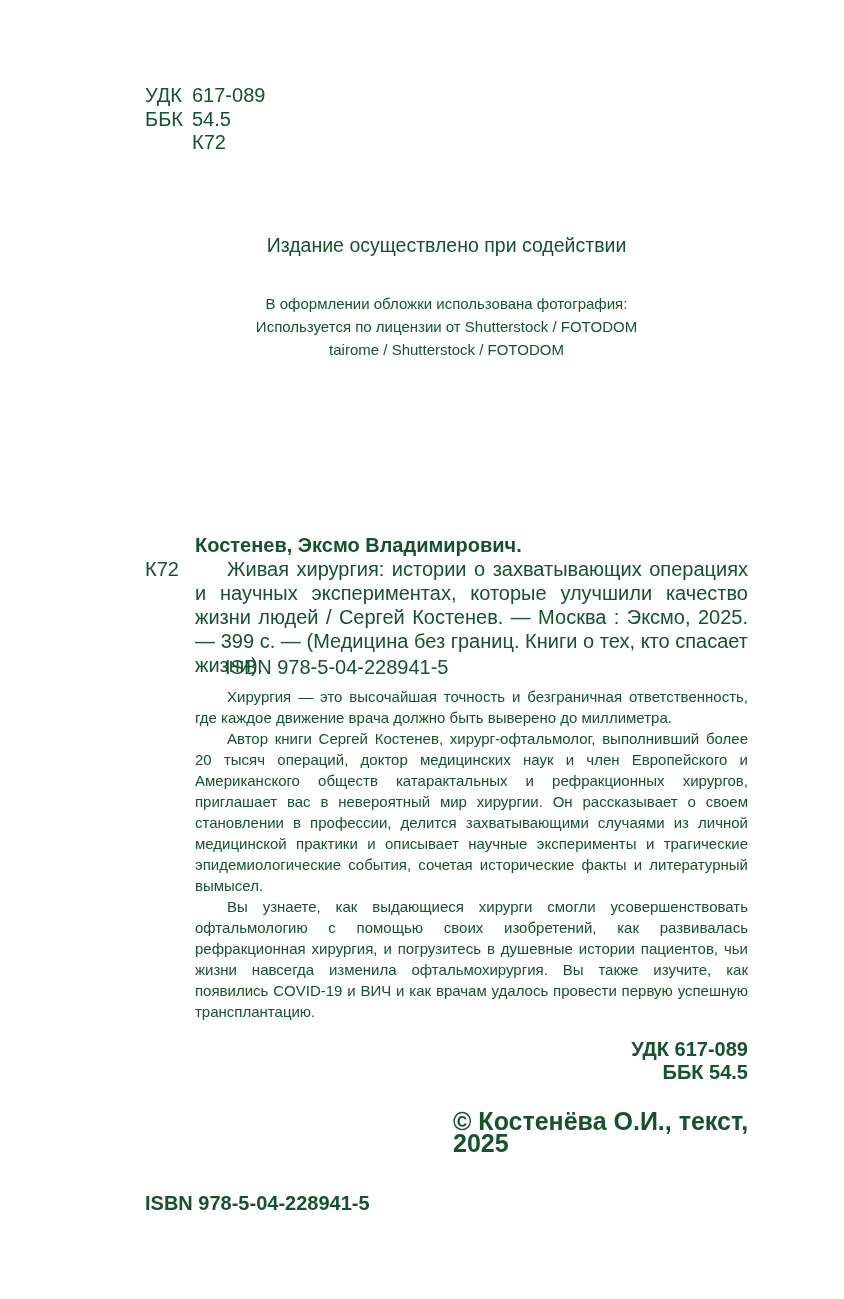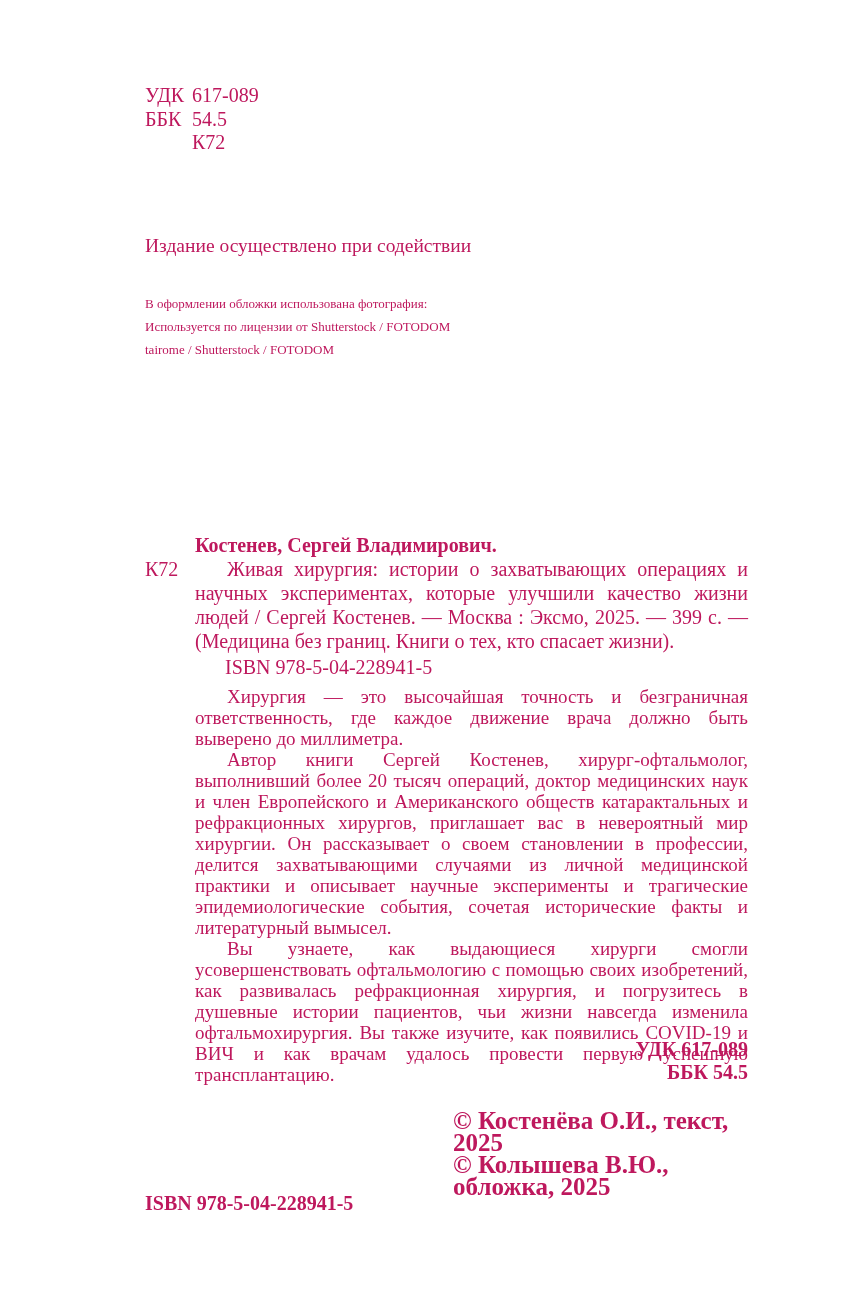--- a/index.html
+++ b/index.html
@@ -1,44 +1,44 @@
 <!DOCTYPE html>
 <html lang="ru"><head>
 <meta charset="utf-8">
 <style>
   html, body { margin: 0; padding: 0; }
   .page {
     position: relative;
     width: 844px;
     height: 1299px;
     background: #ffffff;
-    color: #be185d;
-    font-family: Liberation Serif, serif;
+    color: #14532d;
+    font-family: Liberation Sans, sans-serif;
     overflow: hidden;
   }
   .abs { position: absolute; }
 
   
   .top-codes { left: 145px; top: 84px; font-size: 20px; line-height: 23.5px; }
   .top-codes .lbl { display: inline-block; width: 47px; }
 
   
-  .assistance { left: 145px; top: 234px; width: 603px; text-align: left; font-size: 19.5px; line-height: 23px; }
+  .assistance { left: 145px; top: 234px; width: 603px; text-align: center; font-size: 19.5px; line-height: 23px; }
   .assistance .it { font-style: italic; }
-  .cover-credit { left: 145px; top: 292px; width: 603px; text-align: left; font-size: 13px; line-height: 23px; }
+  .cover-credit { left: 145px; top: 292px; width: 603px; text-align: center; font-size: 15px; line-height: 23px; }
 
   
   .bib { left: 145px; top: 533px; width: 603px; font-size: 20px; line-height: 24px; }
   .bib .author { margin: 0 0 0 50px; font-weight: bold; }
   .bib .entry { margin: 0 0 0 50px; width: 553px; text-align: justify; text-indent: 32px; }
   .bib .margin-code { position: absolute; left: 0; top: 24px; }
   .isbn-mid { left: 225px; top: 656px; font-size: 20px; }
 
   
-  .annotation { left: 195px; top: 686px; width: 553px; font-size: 19px; line-height: 21px; text-align: justify; }
+  .annotation { left: 195px; top: 686px; width: 553px; font-size: 15px; line-height: 21px; text-align: justify; }
   .annotation p { margin: 0; text-indent: 32px; }
 
   
   .codes-bottom { left: 145px; top: 1038px; width: 603px; text-align: right; font-weight: bold; font-size: 20px; line-height: 23px; }
 
   
   .copyrights { left: 453px; top: 1110px; width: 296px; font-weight: bold; font-size: 25px; line-height: 22px; }
   .copyrights div { margin: 0; }
 
   .isbn-bottom { left: 145px; top: 1192px; font-weight: bold; font-size: 20px; }
@@ -65,37 +65,36 @@
   </div>
 
   <div class="abs cover-credit">
     <div>В оформлении обложки использована фотография:</div>
     <div>Используется по лицензии от Shutterstock / FOTODOM</div>
     <div>tairome / Shutterstock / FOTODOM</div>
   </div>
 
   <div class="abs bib">
     <span class="margin-code">К72</span>
-    <p class="author">Костенев, Сергей Владимирович.</p>
+    <p class="author">Костенев, Эксмо Владимирович.</p>
     <p class="entry">Живая хирургия: истории о захватывающих операциях и научных экспериментах, которые улучшили качество жизни людей / Сергей Костенев. — Москва : Эксмо, 2025. — 399 с. — (Медицина без границ. Книги о тех, кто спасает жизни).</p>
   </div>
 
   <div class="abs isbn-mid">ISBN 978-5-04-228941-5</div>
 
   <div class="abs annotation">
     <p>Хирургия — это высочайшая точность и безграничная ответственность, где каждое движение врача должно быть выверено до миллиметра.</p>
     <p>Автор книги Сергей Костенев, хирург-офтальмолог, выполнивший более 20 тысяч операций, доктор медицинских наук и член Европейского и Американского обществ катарактальных и рефракционных хирургов, приглашает вас в невероятный мир хирургии. Он рассказывает о своем становлении в профессии, делится захватывающими случаями из личной медицинской практики и описывает научные эксперименты и трагические эпидемиологические события, сочетая исторические факты и литературный вымысел.</p>
     <p>Вы узнаете, как выдающиеся хирурги смогли усовершенствовать офтальмологию с помощью своих изобретений, как развивалась рефракционная хирургия, и погрузитесь в душевные истории пациентов, чьи жизни навсегда изменила офтальмохирургия. Вы также изучите, как появились COVID-19 и ВИЧ и как врачам удалось провести первую успешную трансплантацию.</p>
   </div>
 
   <div class="abs codes-bottom">
     <div>УДК 617-089</div>
     <div>ББК 54.5</div>
   </div>
 
   <div class="abs copyrights">
     <div>© Костенёва О.И., текст, 2025</div>
-    <div>© Колышева В.Ю., обложка, 2025</div>
   </div>
 
   <div class="abs isbn-bottom">ISBN 978-5-04-228941-5</div>
 
 </div>
 
 </body></html>

